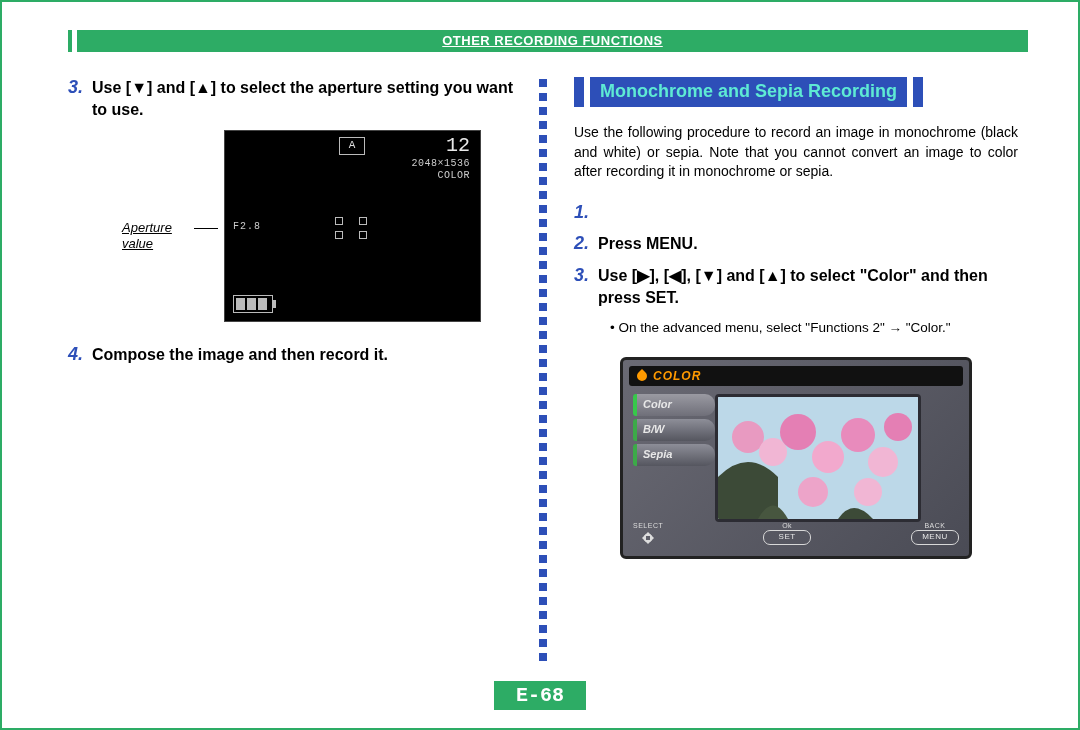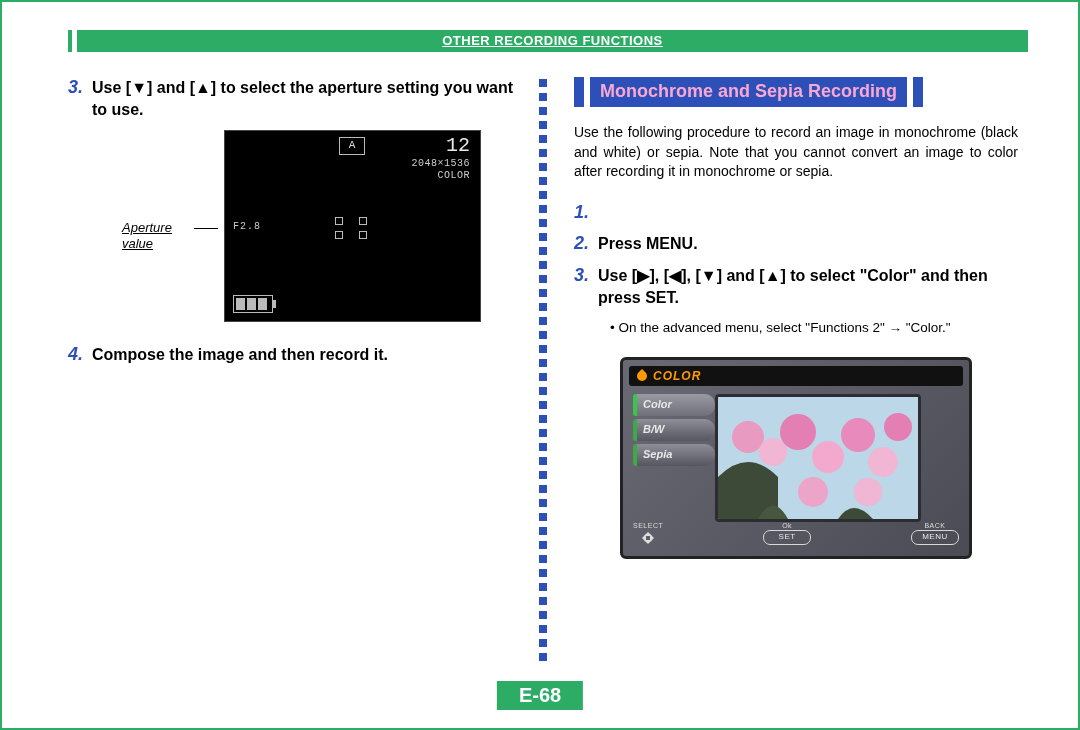--- a/index.html
+++ b/index.html
@@ -84,21 +84,21 @@
     line-height: 1.2;
   }
   .step-text {
     font-weight: bold;
     font-size: 16px;
     line-height: 1.35;
     color: #000;
   }
   .section-heading {
     background: #2d4fb8;
-    color: #f9a8d4;
+    color: #5eead4;
     font-weight: bold;
     font-size: 18px;
     padding: 4px 10px 5px 10px;
     margin-bottom: 10px;
     display: inline-block;
     border-left: 6px solid #fff;
     border-right: 6px solid #fff;
     box-shadow: -10px 0 0 #2d4fb8, 10px 0 0 #2d4fb8;
     margin-left: 10px;
   }
@@ -342,20 +342,21 @@
   .page-number {
     position: absolute;
     bottom: 18px;
     left: 50%;
     transform: translateX(-50%);
     background: #2dac65;
     color: #fff;
     font-weight: bold;
     font-size: 20px;
     padding: 3px 22px;
+    font-family: Liberation Mono, monospace;
   }
 </style>
 </head>
 <body>
 
 <div class="page">
   <div class="header-tab"></div>
   <div class="header-bar">OTHER RECORDING FUNCTIONS</div>
 
   <div class="columns">

